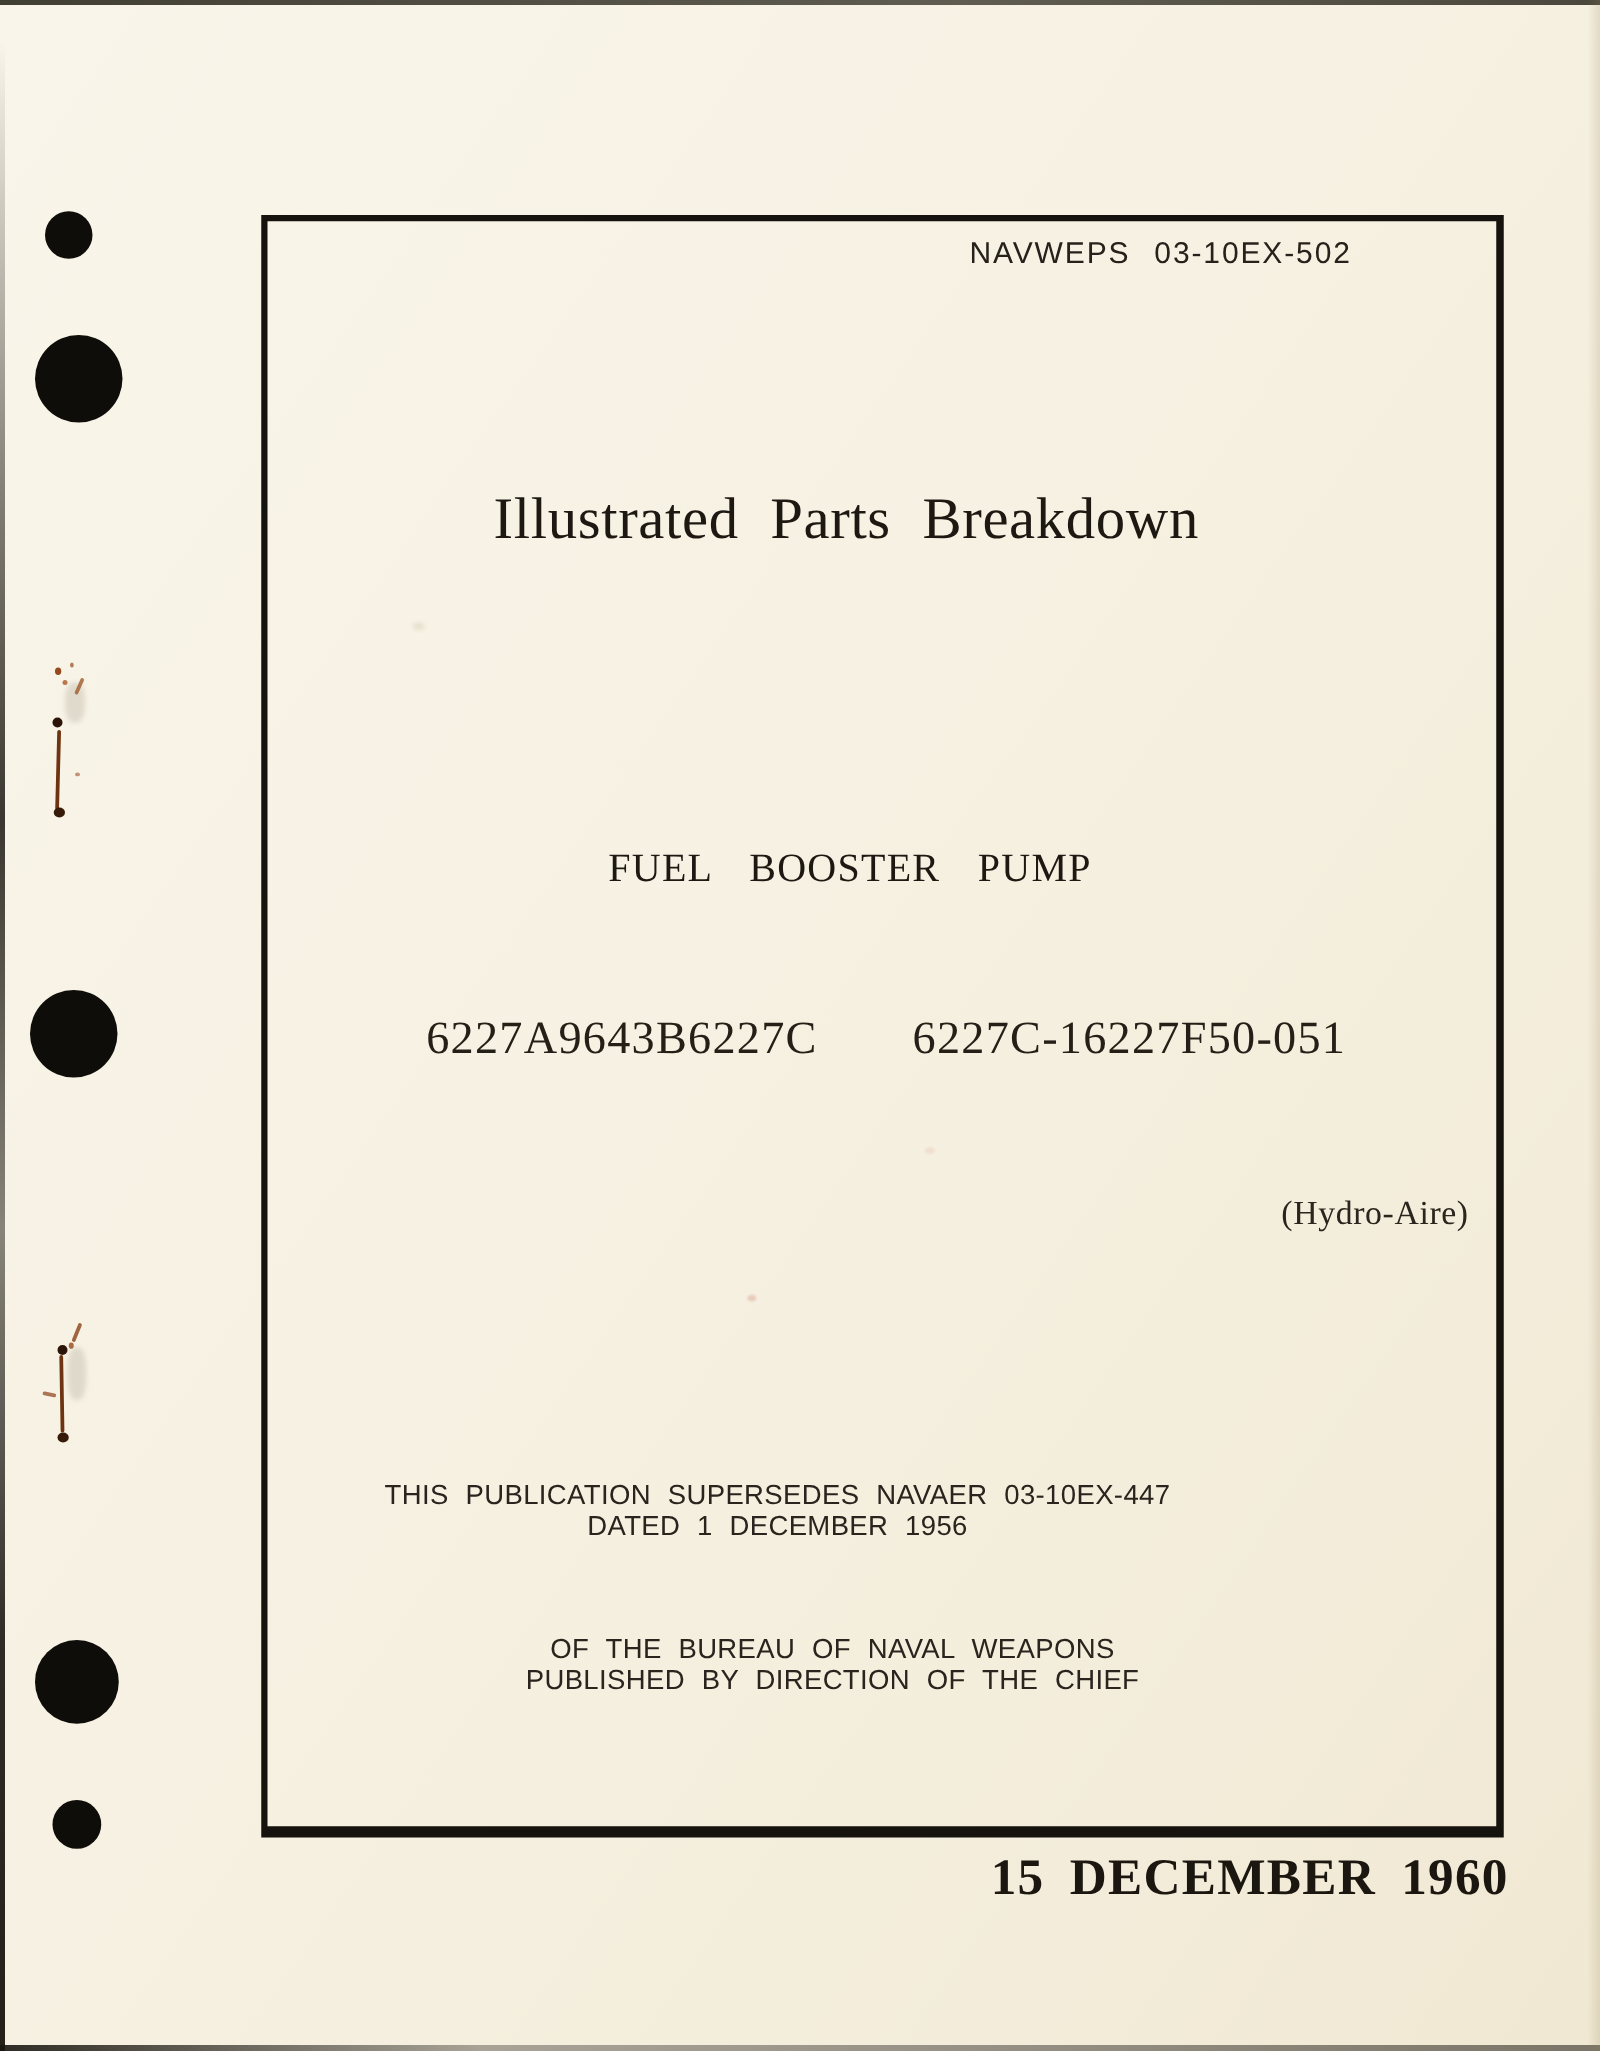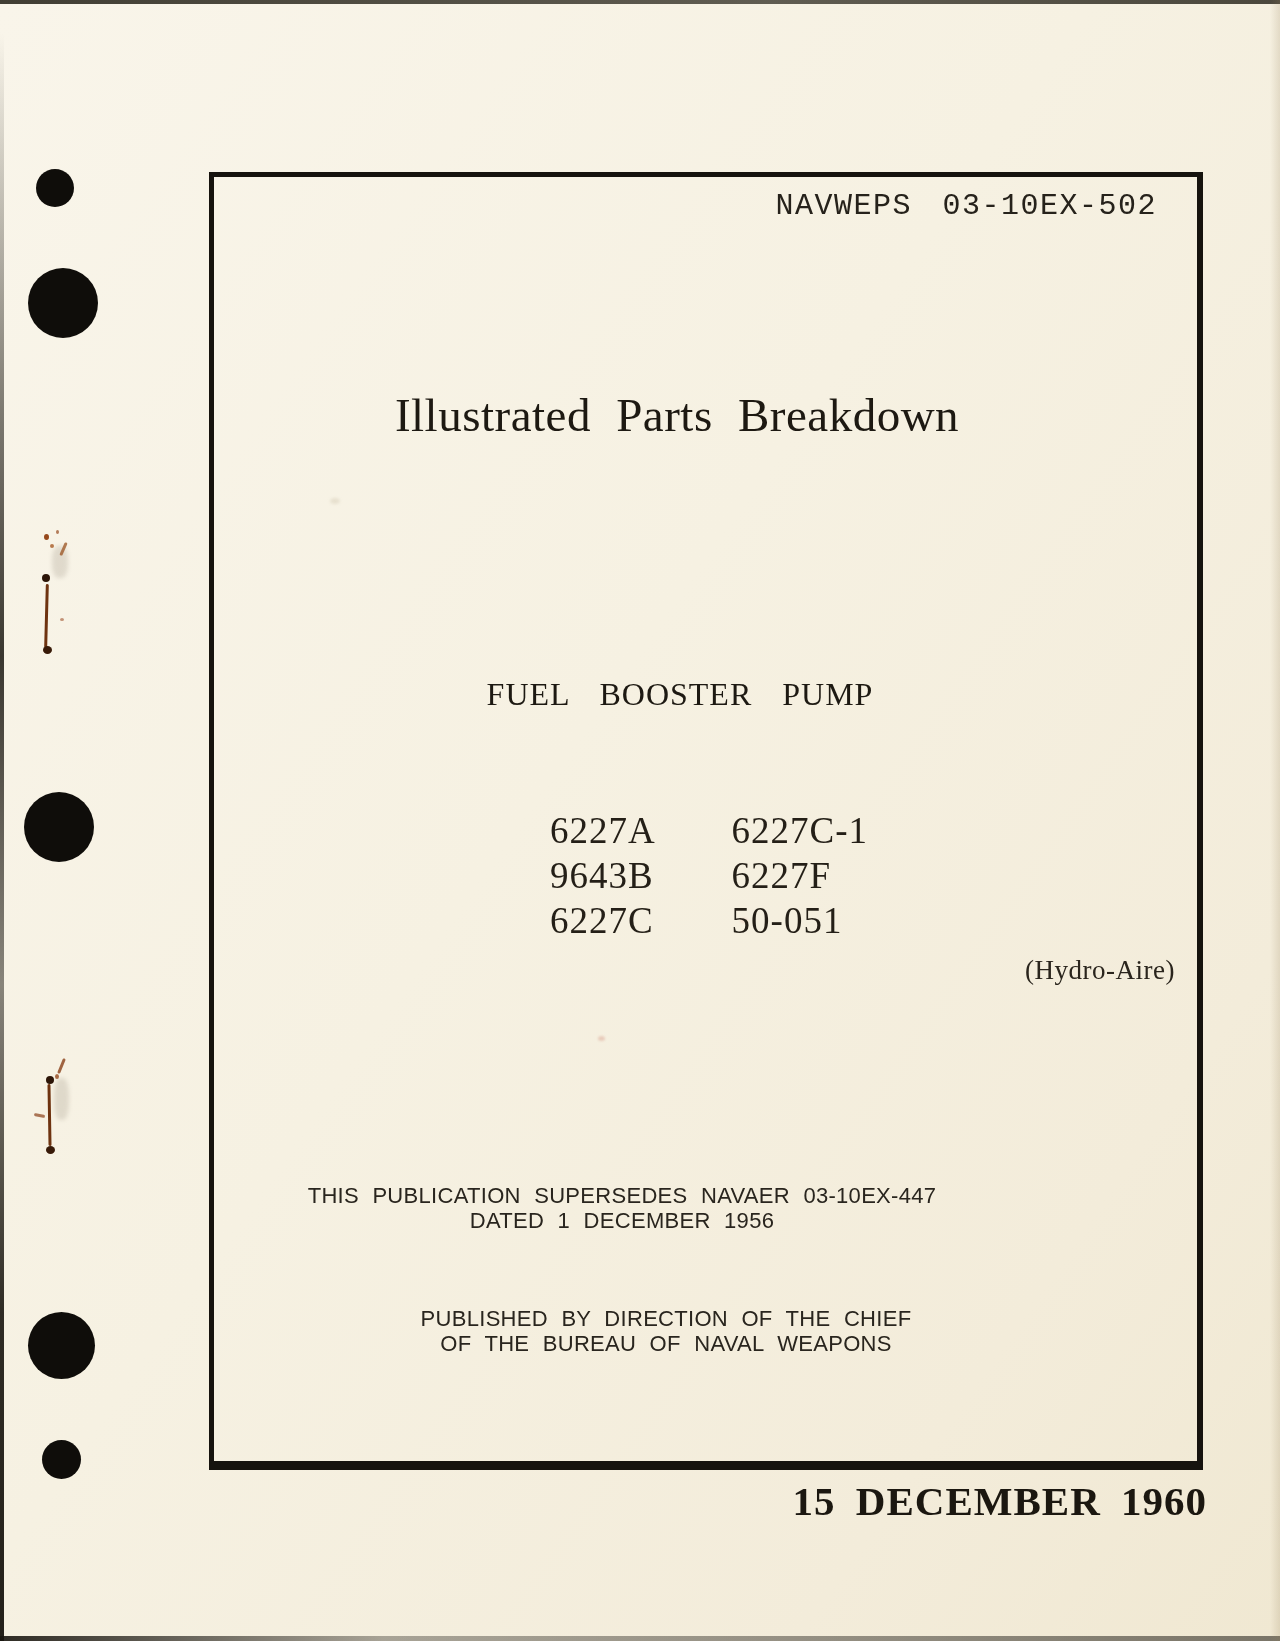--- a/index.html
+++ b/index.html
@@ -32,23 +32,23 @@
     box-sizing: border-box;
     border-style: solid;
     border-color: #16130e;
     border-width: 5px 6px 9px 5px;
   }
 
   .ink { color: #201c15; }
 
   .navweps {
     position: absolute; left: 700px; top: 189px; width: 457px;
-    text-align: right;
-    font-family: Liberation Mono, monospace;
-    font-size: 30px; letter-spacing: 1.5px; word-spacing: 11px;
+    text-align: center;
+    font-family: Liberation Sans, sans-serif;
+    font-size: 24px; letter-spacing: 1.5px; word-spacing: 11px;
     color: #26221b;
   }
   .main-title {
     position: absolute; left: 209px; top: 388px; width: 936px;
     text-align: center;
     font-size: 47px; word-spacing: 13px; letter-spacing: .5px;
     color: #1d1912;
   }
   .subject {
     position: absolute; left: 212px; top: 676px; width: 936px;
@@ -59,21 +59,21 @@
   .part-label {
     position: absolute; left: 227px; top: 767px; width: 936px;
     text-align: center;
     font-size: 36px; letter-spacing: 2px; word-spacing: 8px;
     color: #241f17;
   }
   .parts {
     position: absolute; left: 241px; top: 808px; width: 936px;
     display: flex; justify-content: center; gap: 76px;
   }
-  .parts .col { display: flex; flex-direction: column; }
+  .parts .col { display: flex; flex-direction: row; }
   .parts .col div {
     font-size: 37px; line-height: 45px; letter-spacing: 1px;
     color: #241f17; text-align: left;
   }
   .hydro {
     position: absolute; left: 239px; top: 955px; width: 936px;
     text-align: right; font-size: 27px; letter-spacing: .5px;
     color: #2a251d;
   }
   .sans-block {
@@ -169,22 +169,22 @@
   </div>
 
   <div class="hydro">(Hydro-Aire)</div>
 
   <div class="sans-block supersedes">
     <div>THIS PUBLICATION SUPERSEDES NAVAER 03-10EX-447</div>
     <div>DATED 1 DECEMBER 1956</div>
   </div>
 
   <div class="sans-block published">
+    <div>OF THE BUREAU OF NAVAL WEAPONS</div>
     <div>PUBLISHED BY DIRECTION OF THE CHIEF</div>
-    <div>OF THE BUREAU OF NAVAL WEAPONS</div>
   </div>
 
   <div class="date-line">15 DECEMBER 1960</div>
 
   <div class="edge-top"></div>
   <div class="edge-left"></div>
   <div class="edge-bottom"></div>
   <div class="edge-right"></div>
 
 </div>

